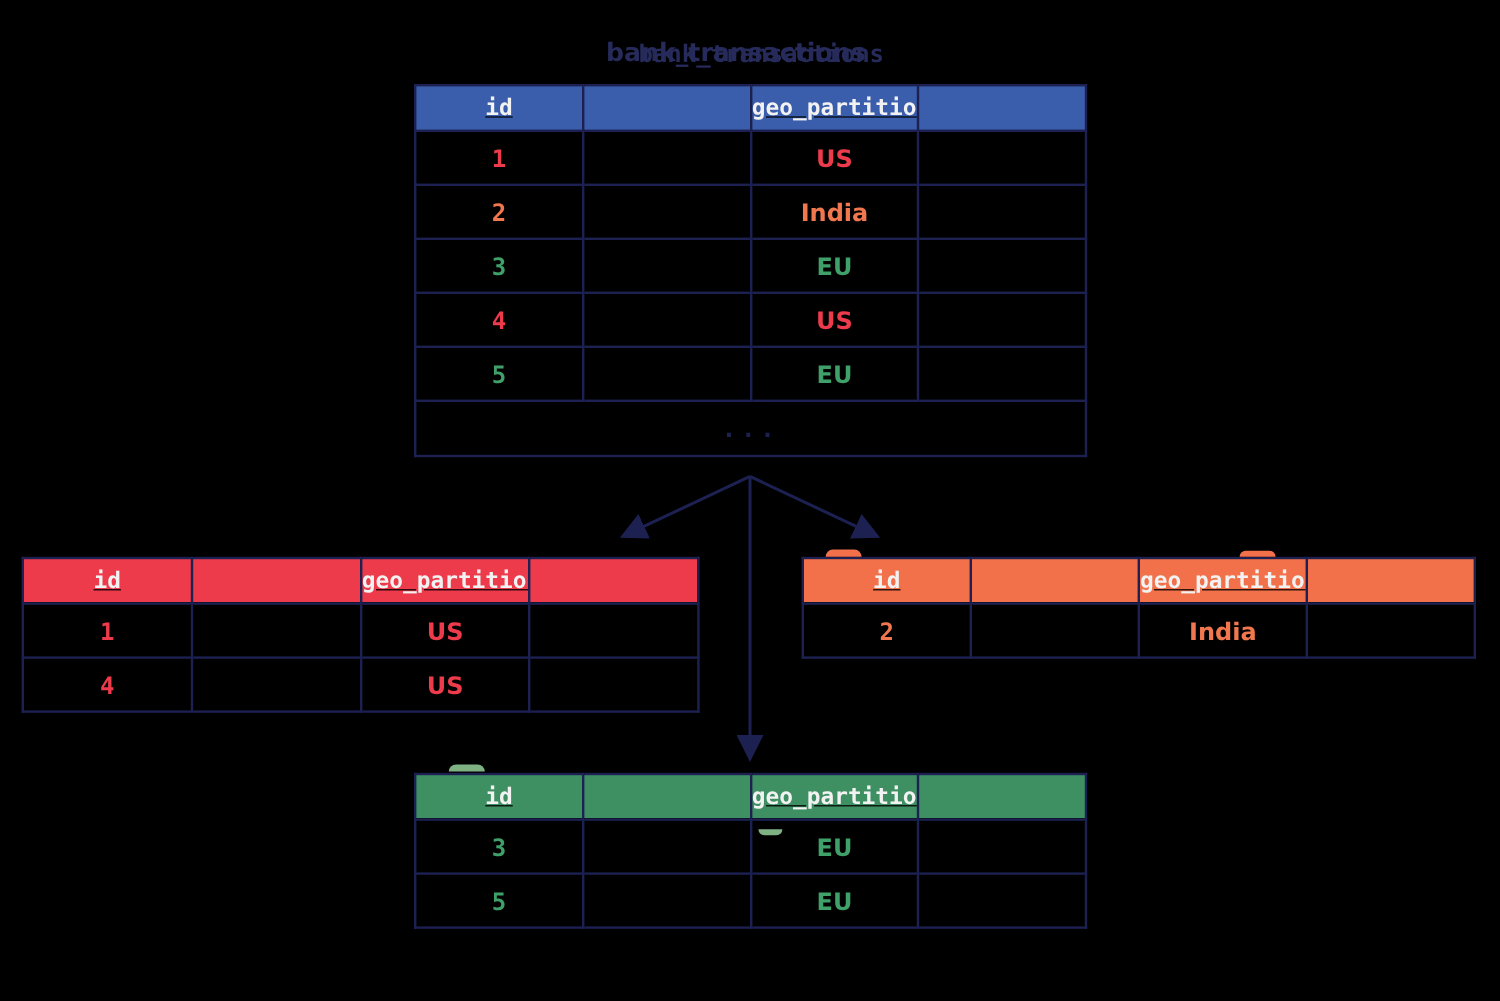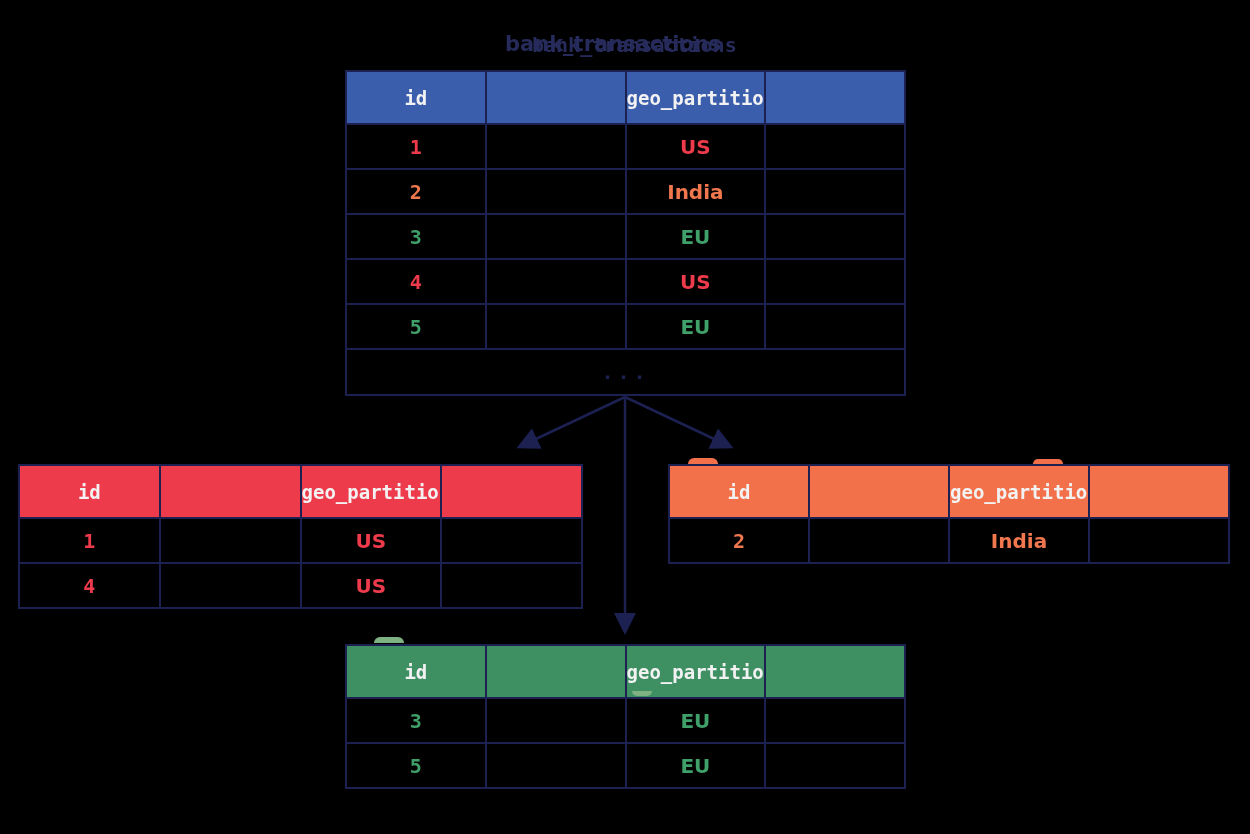--- a/index.html
+++ b/index.html
@@ -38,21 +38,21 @@
 
   #main-table th{background:var(--blue);}
   #us-table th{background:var(--red);}
   #india-table th{background:var(--orange);}
   #eu-table th{background:var(--green);}
 
   .c-red{color:var(--red);}
   .c-orange{color:var(--orange_text);}
   .c-green{color:var(--green_text);}
 
-  tr.hrow{height:53px;}
+  tr.hrow{height:38px;text-decoration:underline;}
   tr.drow{height:45px;}
   tr.erow{height:46px;}
   td.ellipsis-cell{font:bold 20px "DejaVu Sans Mono",monospace;color:var(--navy);letter-spacing:4px;}
 
   svg.arrows{position:absolute;left:0;top:0;pointer-events:none;}
 
   .arc{position:absolute;}
   .arc-top{border-radius:15px 15px 0 0;}
   .arc-bottom{border-radius:0 0 10px 10px;}
   .arc-o1{left:688px;top:458px;width:30px;height:6px;background:var(--orange);}

